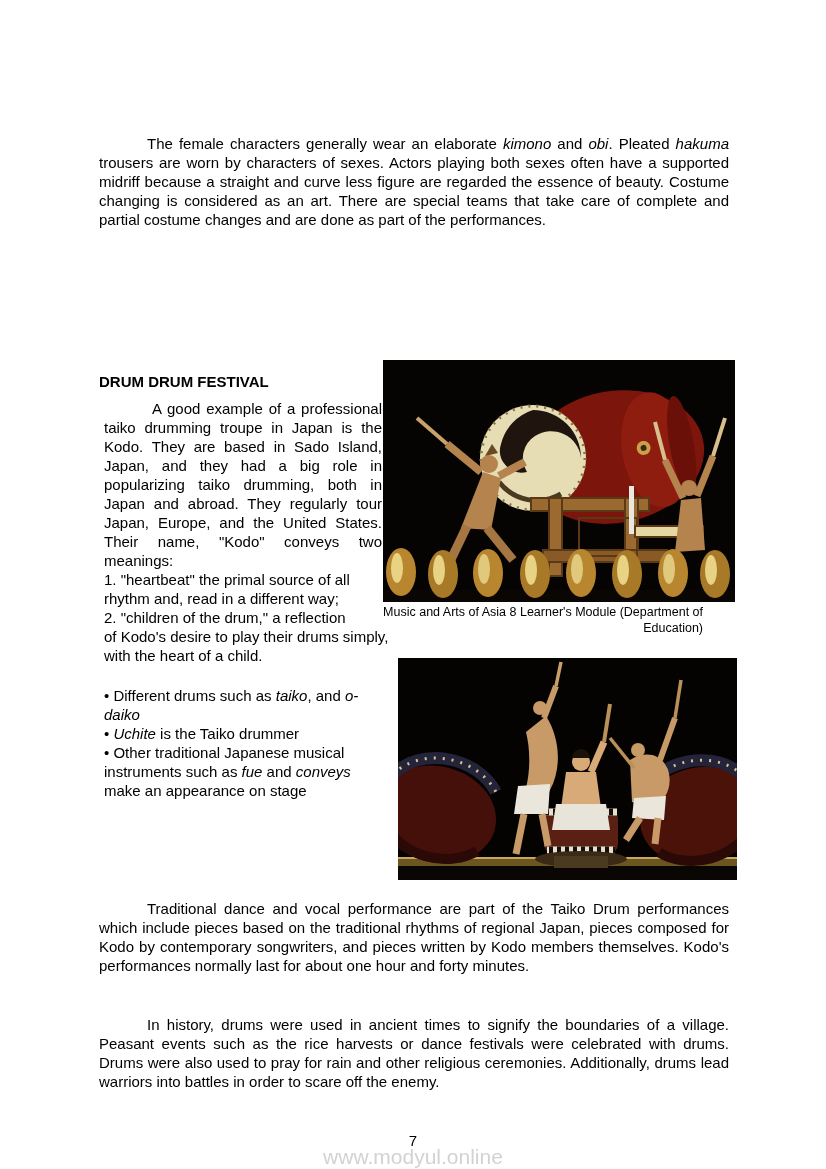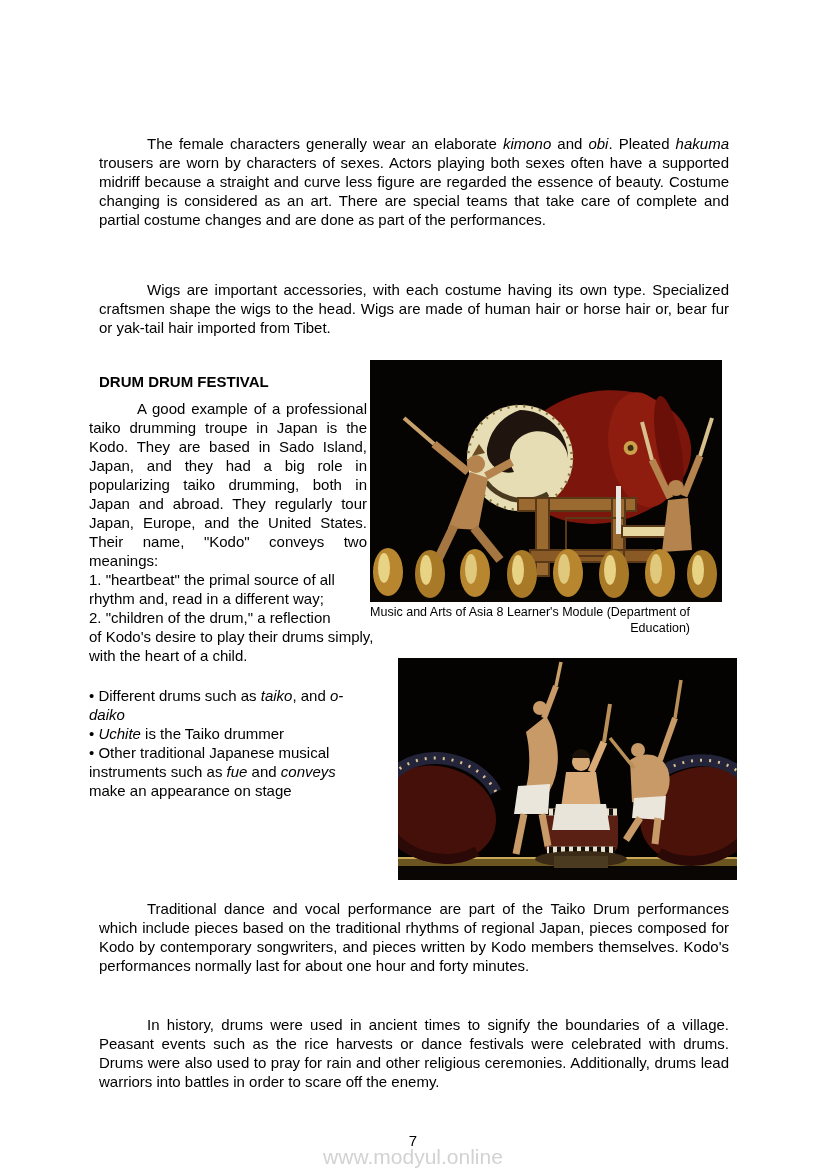--- a/index.html
+++ b/index.html
@@ -12,26 +12,26 @@
     overflow:hidden;
     margin-top:34px;
   }
   .abs{position:absolute;}
   .just{text-align:justify;}
   .indent{text-indent:48px;}
   .para{left:99px;width:630px;}
   .p-costumes{top:100px;}
   .p-wigs{top:246px;}
   .section-heading{left:99px;top:338px;font-weight:bold;}
-  .left-col{left:89px;top:365px;width:278px;}
+  .left-col{left:104px;top:365px;width:278px;}
   .left-col .kodo-intro{text-align:justify;text-indent:48px;}
   .left-col .kodo-item{white-space:pre-line;width:334px;}
   .focus-block{margin-top:21px;width:324px;}
   .focus-block .line{white-space:pre-line;}
-  .fig1{left:370px;top:326px;width:320px;}
+  .fig1{left:383px;top:326px;width:320px;}
   .fig2{left:398px;top:624px;width:339px;}
   .fig1 svg,.fig2 svg{display:block;}
   .fig-caption{
     margin-top:3px;text-align:right;
     font-size:12.5px;line-height:15.5px;color:#000;
     white-space:pre-line;
   }
   .fig-linkrow{margin-top:4px;text-align:right;font-size:13px;line-height:16px;}
   .fig-linkrow a{color:#0563C1;text-decoration:underline;cursor:pointer;}
   .p-tradition{top:865px;}
@@ -43,21 +43,20 @@
   }
   i{font-style:italic;}
 </style>
 </head>
 <body>
 
 <div class="page">
 
   <div class="abs para just indent p-costumes"><span>The female characters generally wear an elaborate </span><i>kimono</i><span> and </span><i>obi</i><span>. Pleated </span><i>hakuma</i><span> trousers are worn by characters of sexes. Actors playing both sexes often have a supported midriff because a straight and curve less figure are regarded the essence of beauty. Costume changing is considered as an art. There are special teams that take care of complete and partial costume changes and are done as part of the performances.</span></div>
 
-  <div class="abs para just indent p-wigs">Wigs are important accessories, with each costume having its own type. Specialized craftsmen shape the wigs to the head. Wigs are made of human hair or horse hair or, bear fur or yak-tail hair imported from Tibet.</div>
 
   <div class="abs section-heading">DRUM DRUM FESTIVAL</div>
 
   <div class="abs left-col">
     <div class="kodo-intro">A good example of a professional taiko drumming troupe in Japan is the Kodo. They are based in Sado Island, Japan, and they had a big role in popularizing taiko drumming, both in Japan and abroad. They regularly tour Japan, Europe, and the United States. Their name, "Kodo" conveys two meanings:</div>
     <div class="kodo-item">1. "heartbeat" the primal source of all
 rhythm and, read in a different way;</div>
     <div class="kodo-item">2. "children of the drum," a reflection
 of Kodo's desire to play their drums simply,
 with the heart of a child.</div>

